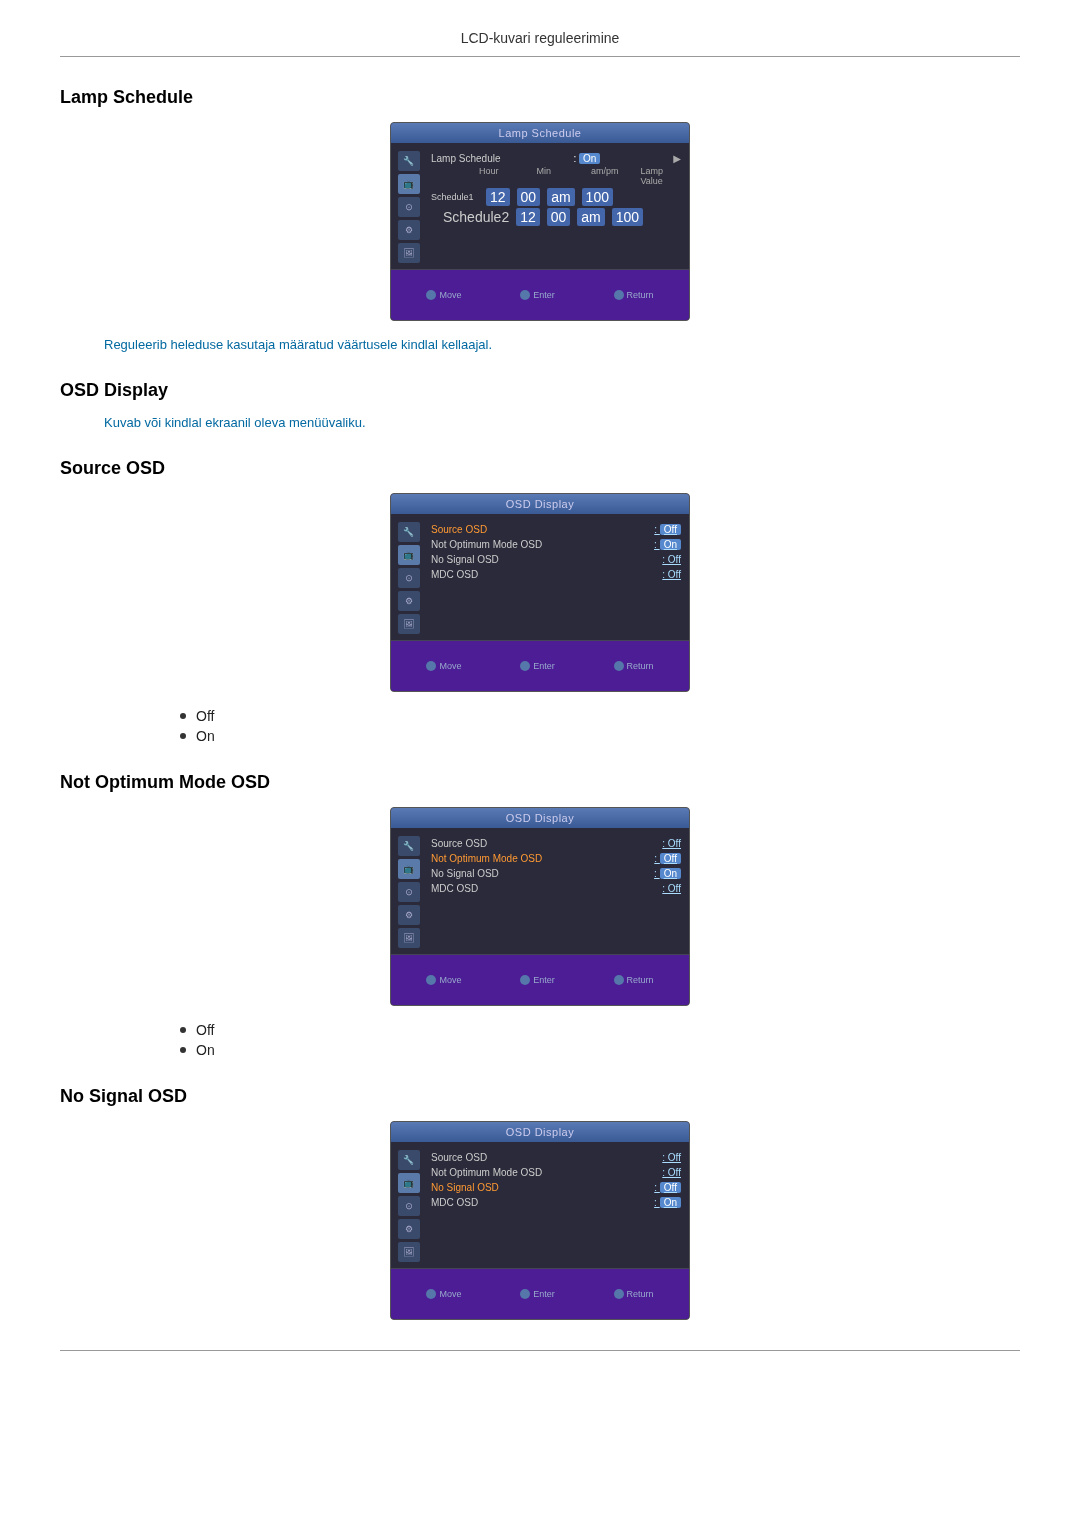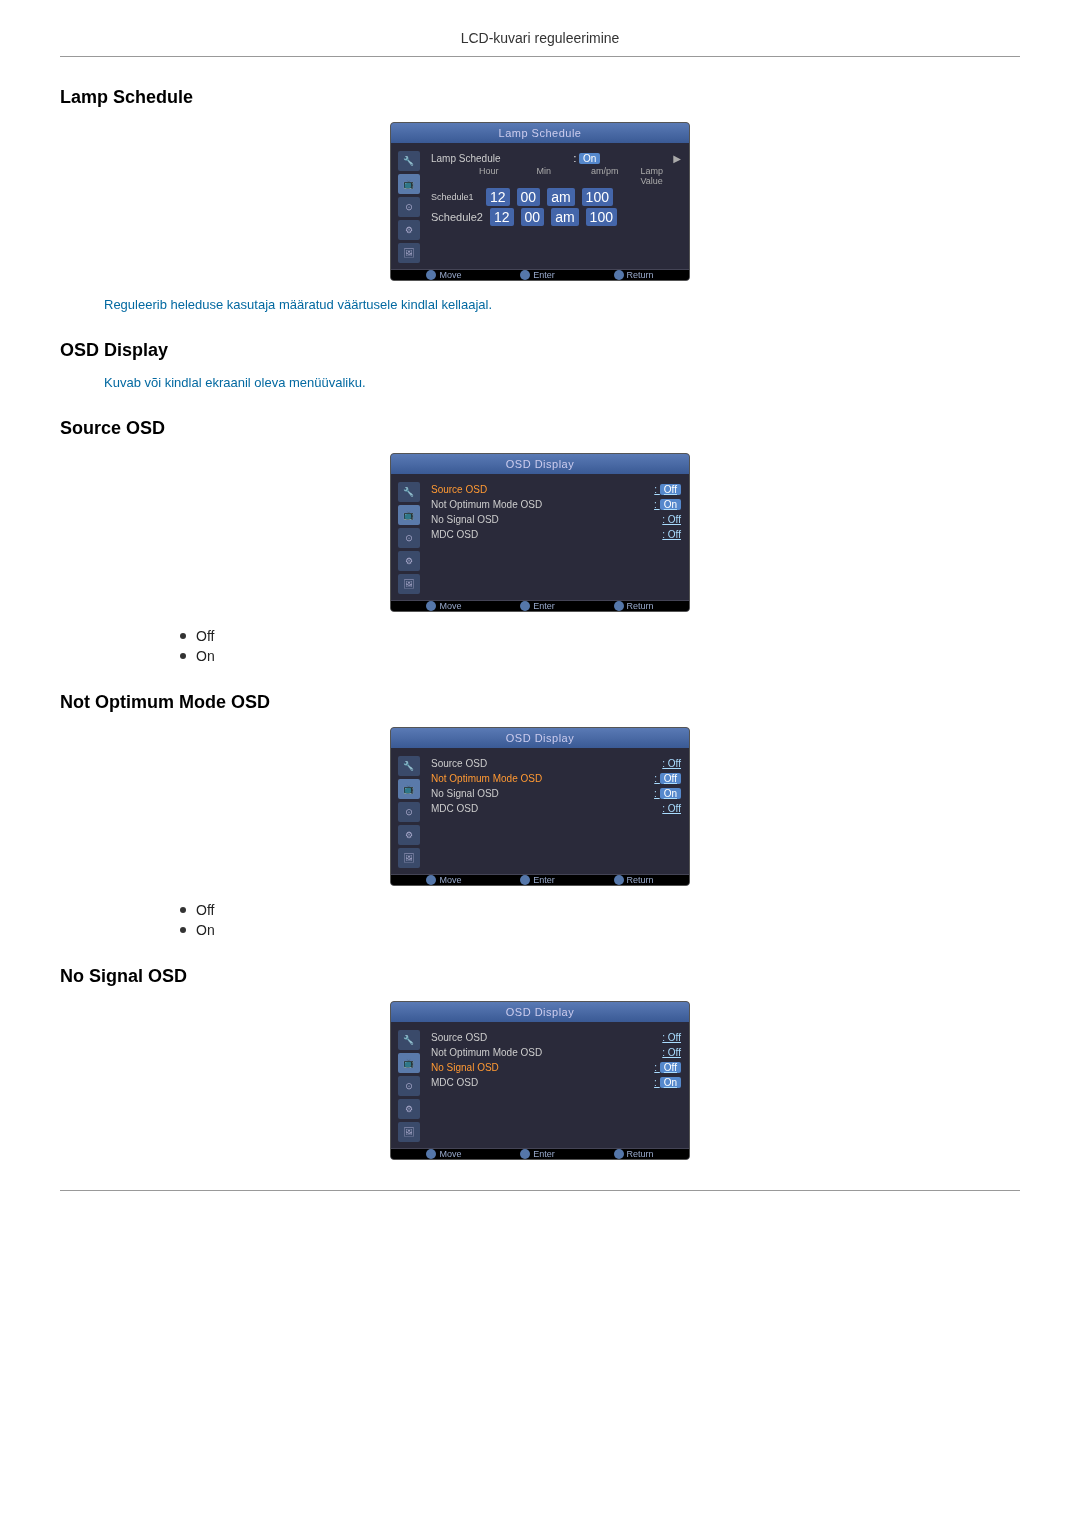--- a/index.html
+++ b/index.html
@@ -174,24 +174,24 @@
       background: #4466aa;
       color: #fff;
       padding: 1px 4px;
       border-radius: 2px;
       font-size: 14px;
       min-width: 18px;
       text-align: center;
     }
 
     .osd-footer {
-      background: #000000;
+      background: #4c1d95;
       display: flex;
       justify-content: space-around;
-      padding: 0 6px;
+      padding: 20px 6px;
       font-size: 9px;
       color: #99aacc;
       border-top: 1px solid #445;
     }
 
     .osd-footer-item {
       display: flex;
       align-items: center;
       gap: 3px;
     }
@@ -266,21 +266,21 @@
 
             <div class="osd-schedule-row">
               <span style="font-size:9px;color:#ccc;min-width:48px;">Schedule1</span>
               <span class="osd-field">12</span>
               <span class="osd-field">00</span>
               <span class="osd-field">am</span>
               <span class="osd-field">100</span>
             </div>
 
             <div class="osd-schedule-row">
-              <span style="font-size:11px;color:#ccc;min-width:48px;">Schedule2</span>
+              <span style="font-size:14px;color:#ccc;min-width:48px;margin-left:12px;">Schedule2</span>
               <span class="osd-field">12</span>
               <span class="osd-field">00</span>
               <span class="osd-field">am</span>
               <span class="osd-field">100</span>
             </div>
             <div style="height:18px;"></div>
           </div>
         </div>
         <div class="osd-footer">
           <div class="osd-footer-item">

